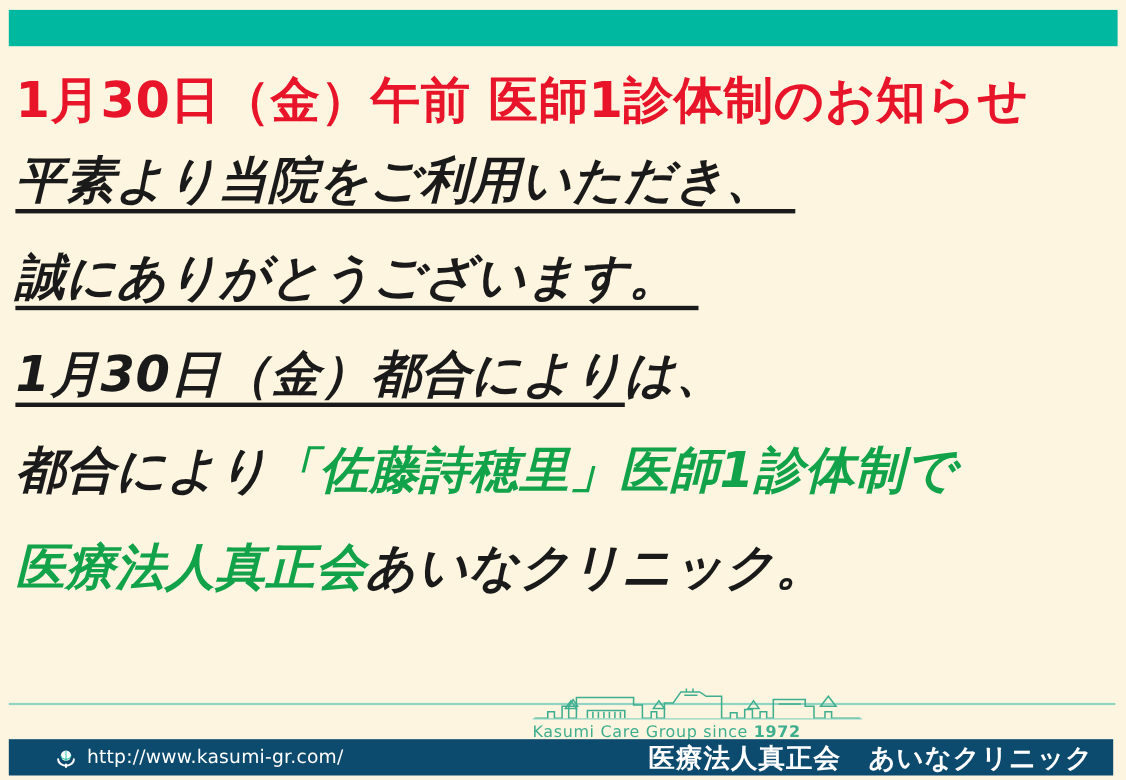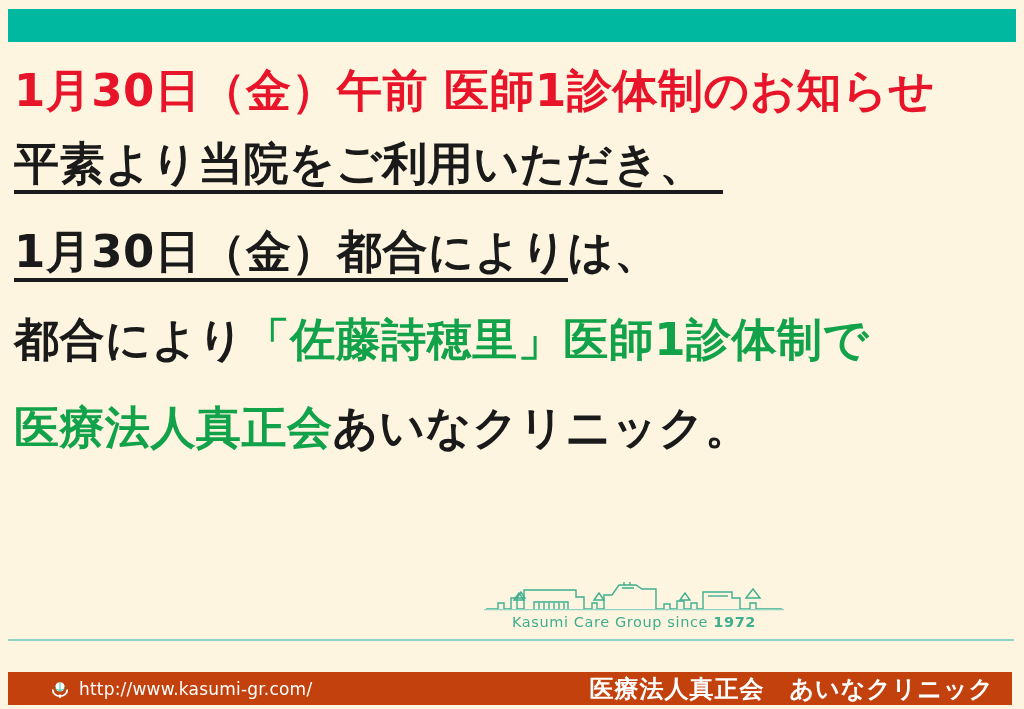--- a/index.html
+++ b/index.html
@@ -48,20 +48,21 @@
     color: #e8152a;
     font-size: 45px;
     height: 70px;
     line-height: 70px;
   }
   .line-body {
     color: #1a1a1a;
     font-size: 45px;
     height: 88px;
     line-height: 76px;
+    font-style: italic;
   }
   .u {
     border-bottom: 4px solid #1a1a1a;
     padding-bottom: 4px;
     display: inline-block;
     line-height: 1.0;
   }
   .green {
     color: #12a24a;
   }
@@ -77,23 +78,22 @@
     position: absolute;
     left: 8px;
     top: 639px;
     width: 1006px;
     height: 2px;
     background: #8fd4c4;
   }
   .logo-wrap {
     position: absolute;
     right: 48px;
-    top: 576px;
+    top: 620px;
     width: 300px;
-    text-align: center;
   }
   .skyline {
     display: block;
     width: 300px;
     height: 36px;
   }
   .logo-caption {
     font-size: 14.5px;
     color: #3fae8e;
     letter-spacing: 0.6px;
@@ -105,21 +105,21 @@
     font-weight: 700;
   }
 
   
   .footer {
     position: absolute;
     left: 8px;
     top: 672px;
     width: 1004px;
     height: 33px;
-    background: #c2410c;
+    background: #0c4a6e;
     display: flex;
     align-items: center;
   }
   .footer-url {
     display: flex;
     align-items: center;
     margin-left: 42px;
     color: #ffffff;
     font-size: 17px;
     letter-spacing: 0.2px;
@@ -149,20 +149,23 @@
   <div class="top-bar"></div>
 
   <div class="body-text">
 
     <div class="line line-title">1月30日（金）午前 医師1診体制のお知らせ</div>
 
     <div class="line line-body">
       <span class="u sp-after">平素より当院をご利用いただき、</span>
     </div>
 
+    <div class="line line-body">
+      <span class="u sp-after">誠にありがとうございます。</span>
+    </div>
 
     <div class="line line-body">
       <span class="u">1月30日（金）都合により</span><span>は、</span>
     </div>
 
     <div class="line line-body">
       <span class="blk">都合により</span><span class="green">「佐藤詩穂里」医師1診体制で</span>
     </div>
 
     <div class="line line-body">

